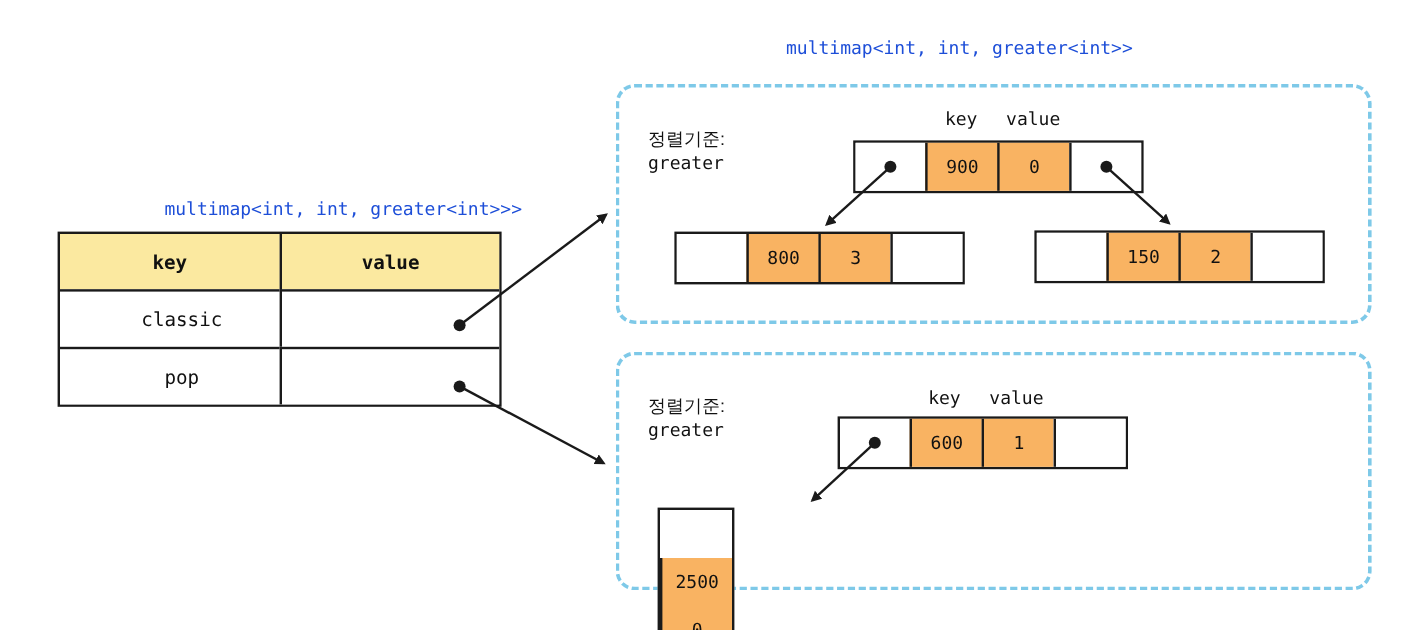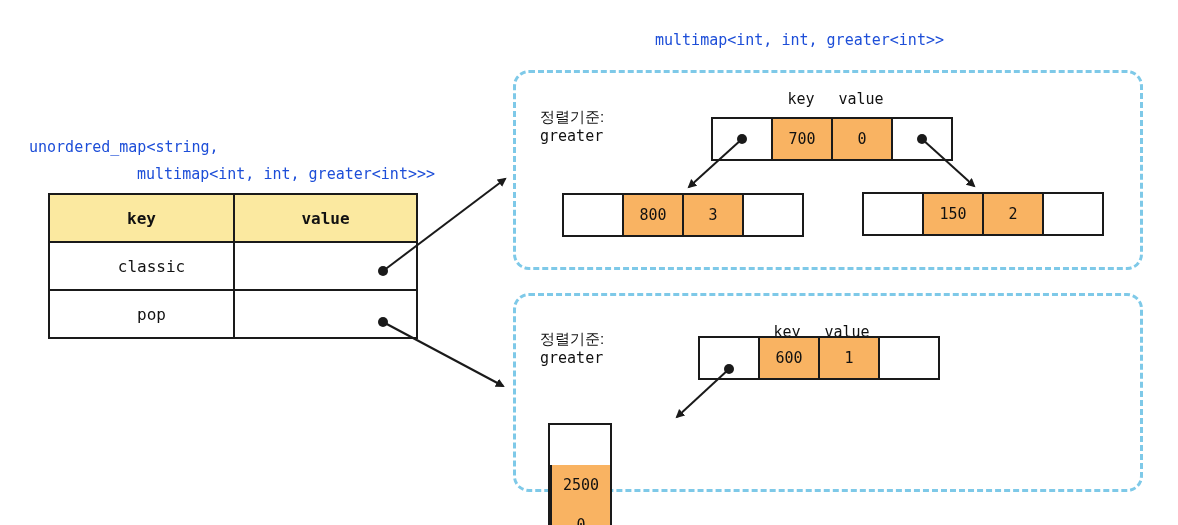--- a/index.html
+++ b/index.html
@@ -57,37 +57,36 @@
   }
   .cell{
     width:58px;height:40px;display:flex;align-items:center;justify-content:center;
     font-size:15px;background:#fff;
   }
   .cell + .cell{border-left:2px solid var(--line-black);}
   .cell.orange{background:var(--cell-orange);}
   .n-b1-root{left:711px;top:117px;}
   .n-b1-left{left:562px;top:193px;text-align:right;}
   .n-b1-right{left:862px;top:192px;}
-  .n-b2-root{left:698px;top:336px;}
+  .n-b2-root{left:698px;top:347px;}
   .n-b2-left{left:548px;top:423px;flex-direction:column;}
 
   
   svg.arrows{position:absolute;left:0;top:0;pointer-events:none;z-index:5;}
   svg.arrows line{stroke:var(--line-black);stroke-width:2;}
   svg.arrows circle{fill:var(--line-black);}
   .ah{fill:var(--line-black);}
 </style>
 </head>
 <body>
 
 <div class="canvas">
 
   <div class="abs code diagram-title">multimap&lt;int, int, greater&lt;int&gt;&gt;</div>
 
-  <div class="abs code decl-1">unordered_map&lt;string,</div>
   <div class="abs code decl-2">multimap&lt;int, int, greater&lt;int&gt;&gt;&gt;</div>
 
   <div class="abs hash-table">
     <div class="ht-cell ht-head">key</div>
     <div class="ht-cell ht-head ht-col2">value</div>
     <div class="ht-cell ht-rowline">classic</div>
     <div class="ht-cell ht-rowline ht-col2"></div>
     <div class="ht-cell ht-rowline">pop</div>
     <div class="ht-cell ht-rowline ht-col2"></div>
   </div>
@@ -96,21 +95,21 @@
   <div class="abs criteria crit1">
     <div class="kor">정렬기준:</div>
     <div>greater</div>
   </div>
   <div class="abs collabels cl1">
     <span>key</span>
     <span>value</span>
   </div>
   <div class="abs node n-b1-root">
     <div class="cell"></div>
-    <div class="cell orange">700</div>
+    <div class="cell orange">900</div>
     <div class="cell orange">0</div>
     <div class="cell"></div>
   </div>
   <div class="abs node n-b1-left">
     <div class="cell"></div>
     <div class="cell orange">800</div>
     <div class="cell orange">3</div>
     <div class="cell"></div>
   </div>
   <div class="abs node n-b1-right">

